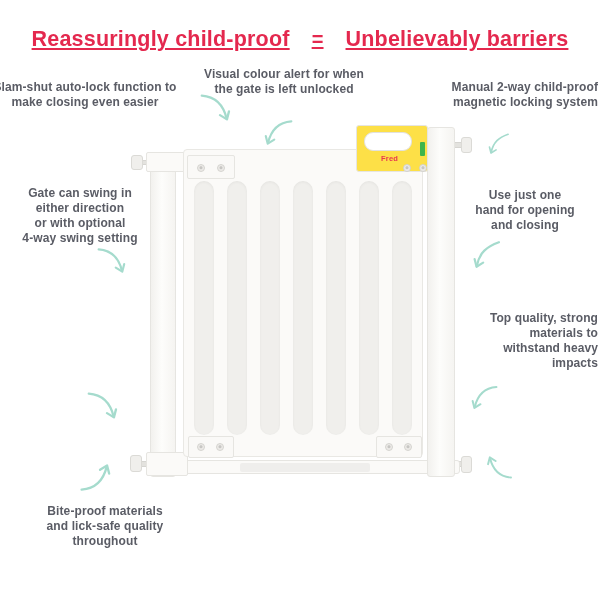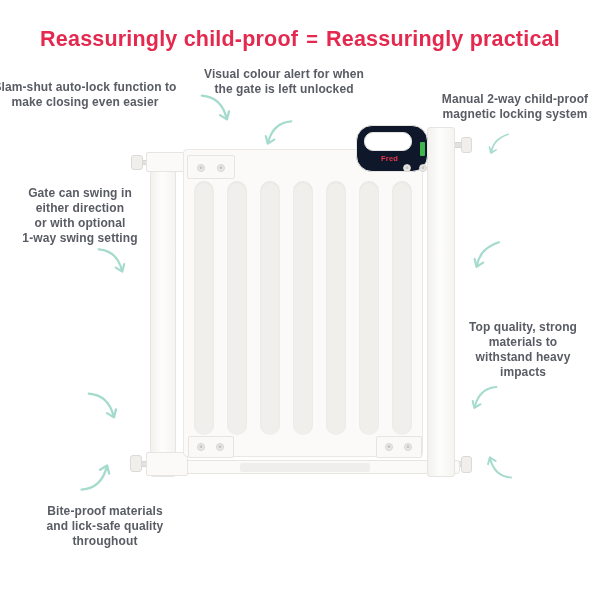--- a/index.html
+++ b/index.html
@@ -6,37 +6,37 @@
   body {
     width:600px; height:600px; background:#ffffff;
     font-family:"Liberation Sans", sans-serif;
     overflow:hidden;
   }
   .scene { position:relative; width:600px; height:600px; background:#ffffff; }
 
   
   .title {
     position:absolute; top:27px; left:0; right:0;
-    display:flex; justify-content:center; align-items:center; gap:8px;
-    color:#e4284e; font-weight:800; font-size:21.5px; letter-spacing:0.2px;
+    display:flex; justify-content:center; align-items:center; gap:22px;
+    color:#e4284e; font-weight:800; font-size:21.5px; letter-spacing:0.2px;text-decoration:underline;
   }
   .title .sep { font-weight:900; font-size:20px; }
 
   
   .callout {
     position:absolute; color:#5a5c65; font-weight:700; font-size:12px;
     line-height:1.26; text-align:center; white-space:pre-line; letter-spacing:0.1px;
   }
   .c-slam      { left:-10px; top:80px;  width:190px; }
   .c-visual    { left:196px; top:67px;  width:176px; }
-  .c-manual    { left:432px; top:92px;  width:166px; }
+  .c-manual    { left:432px; top:80px;  width:166px;text-align:right; }
   .c-swing     { left:5px;   top:186px; width:150px; }
   .c-onehand   { left:450px; top:188px; width:150px; }
   .c-height    { left:0px;   top:337px; width:140px; }
-  .c-quality   { left:448px; top:320px; width:150px; }
+  .c-quality   { left:448px; top:311px; width:150px;text-align:right; }
   .c-bite      { left:15px;  top:504px; width:180px; }
   .c-standards { left:232px; top:504px; width:330px; }
 
   
   .arrow { position:absolute; color:#a5dbcd; }
   .arrow path { fill:none; stroke:currentColor; stroke-width:2.6;
                 stroke-linecap:round; stroke-linejoin:round; }
   .dl { transform:scaleX(-1); }
   .ur { transform:scaleY(-1); }
   .ul { transform:scale(-1,-1); }
@@ -100,21 +100,21 @@
   .plate-bl { left:4px;   top:286px; width:44px; height:20px; }
   .plate-br { left:192px; top:286px; width:44px; height:20px; }
   .screw {
     position:absolute; width:6px; height:6px; border-radius:50%;
     background:radial-gradient(circle at 50% 45%, #c7c6c3 0 1px, #eceae7 2px);
     border:1px solid #d4d3cf;
   }
 
   .lock {
     left:356px; top:125px; width:72px; height:47px; z-index:4;
-    background:#0f172a; border:1px solid #e6e5e1; border-radius:16px;
+    background:#fde047; border:1px solid #e6e5e1; border-radius:3px;
   }
   .handle-slot {
     position:absolute; left:7px; top:6px; width:46px; height:17px;
     background:#ffffff; border:1px solid #e2e1dd; border-radius:9px;
   }
   .indicator {
     position:absolute; left:63px; top:16px; width:5px; height:14px;
     background:#3fb54b; border-radius:1px;
   }
   .brand {
@@ -123,33 +123,36 @@
   }
 </style>
 </head>
 <body>
 
 <div class="scene">
 
   <div class="title">
     <span>Reassuringly child-proof</span>
     <span class="sep">=</span>
-    <span>Reassuringly practical</span>
+    <span>Unbelievably barriers</span>
   </div>
 
   <div class="callout c-slam">Slam-shut auto-lock function to
 make closing even easier</div>
   <div class="callout c-visual">Visual colour alert for when
 the gate is left unlocked</div>
   <div class="callout c-manual">Manual 2-way child-proof
 magnetic locking system</div>
   <div class="callout c-swing">Gate can swing in
 either direction
 or with optional
-1-way swing setting</div>
+4-way swing setting</div>
+  <div class="callout c-onehand">Use just one
+hand for opening
+and closing</div>
   <div class="callout c-quality">Top quality, strong
 materials to
 withstand heavy
 impacts</div>
   <div class="callout c-bite">Bite-proof materials
 and lick-safe quality
 throughout</div>
 
   <svg class="arrow a1 dr" viewBox="0 0 40 36">
       <path d="M4 4 C 18 5 28 13 32 30"></path>

